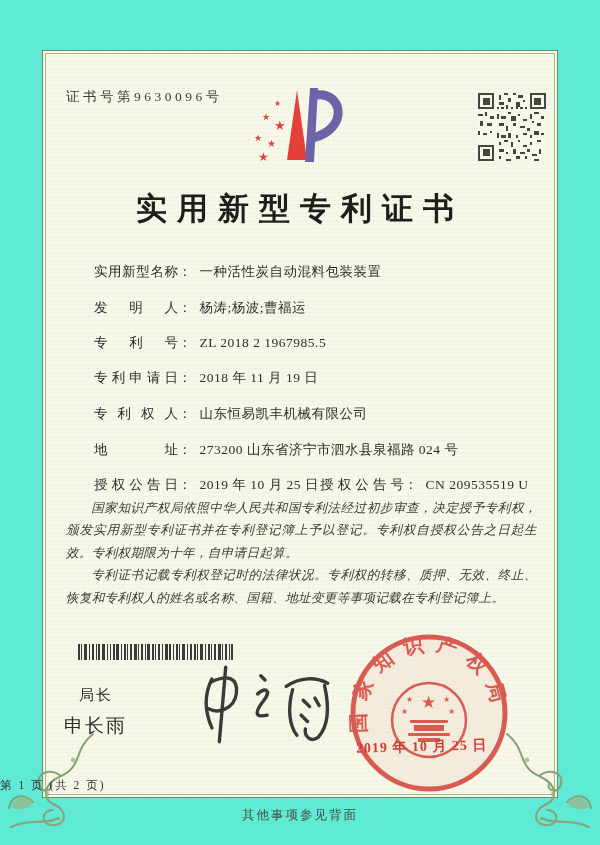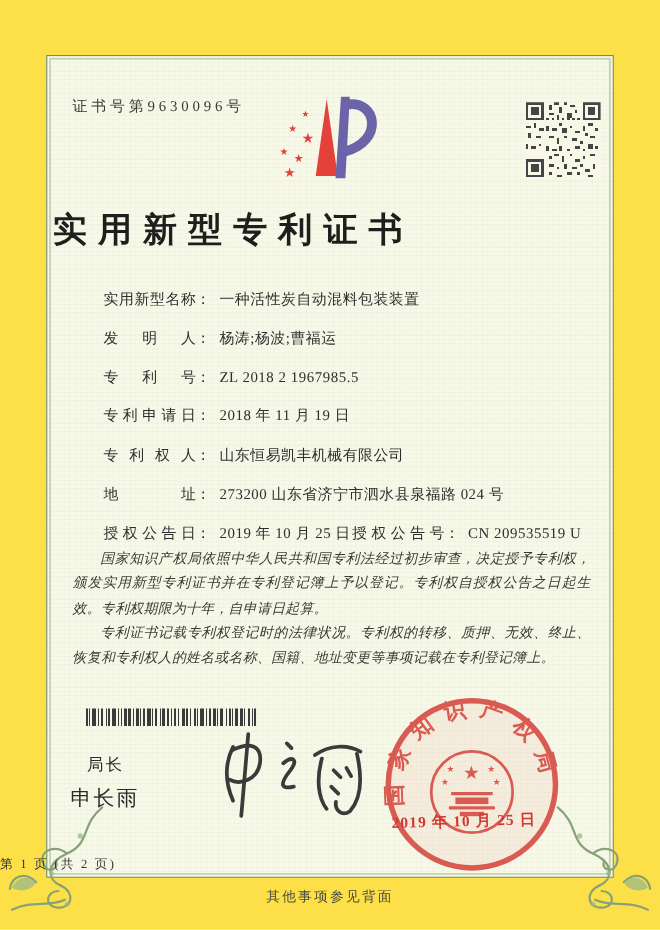--- a/index.html
+++ b/index.html
@@ -1,18 +1,18 @@
 <!DOCTYPE html>
 <html><head>
 <meta charset="utf-8">
 <style>
   html,body{margin:0;padding:0;background:#e9e6d8;}
   .page{
     position:relative;width:600px;height:845px;margin:0 auto;
-    background:#fde047;overflow:hidden;
+    background:#5eead4;overflow:hidden;
     font-family:"Liberation Serif","DejaVu Serif",serif;color:#2e2e2e;
   }
   
   .frame{
     position:absolute;left:42px;top:50px;width:514px;height:746px;
     border:1.6px solid #6f8f60;background:#f8f8e9;
     background-image:
       repeating-linear-gradient(0deg, rgba(140,170,120,0.05) 0 1px, transparent 1px 4px),
       repeating-linear-gradient(90deg, rgba(140,170,120,0.04) 0 1px, transparent 1px 5px);
   }
@@ -20,22 +20,22 @@
     content:"";position:absolute;left:2px;top:2px;right:2px;bottom:2px;
     border:1px solid #a5bd95;pointer-events:none;
   }
   .cert-no{
     position:absolute;left:66px;top:88px;font-size:13.5px;letter-spacing:3.5px;
     color:#3a3a36;
   }
   .logo{position:absolute;left:250px;top:84px;}
   .qr{position:absolute;left:478px;top:93px;}
   .title{
-    position:absolute;left:0;right:0;top:188px;
-    font-size:31px;font-weight:bold;letter-spacing:10px;color:#1e1e1c;padding-left:48px;
+    position:absolute;left:0;right:0;top:188px;text-align:center;
+    font-size:31px;font-weight:bold;letter-spacing:10px;color:#1e1e1c;
   }
   .fields{position:absolute;left:66px;top:255px;width:472px;font-size:13.5px;}
   .frow{position:absolute;left:0;width:100%;white-space:nowrap;line-height:20px;}
   .frow.r0{top:7px}.frow.r1{top:43px}.frow.r2{top:78px}
   .frow.r3{top:113px}.frow.r4{top:149px}.frow.r5{top:185px}.frow.r6{top:220px}
   .flabel{
     display:inline-block;width:84px;text-align:justify;text-align-last:justify;
     vertical-align:bottom;
     margin-left:28px;
   }

